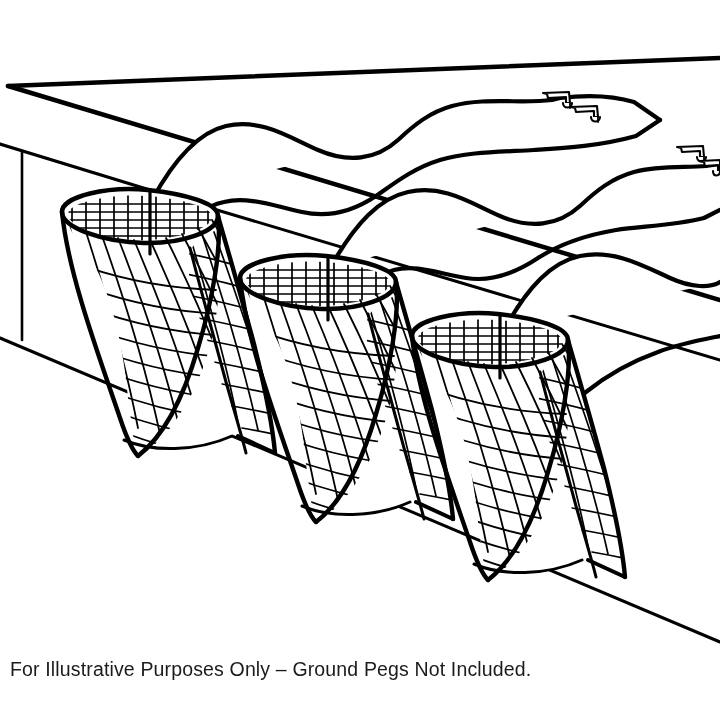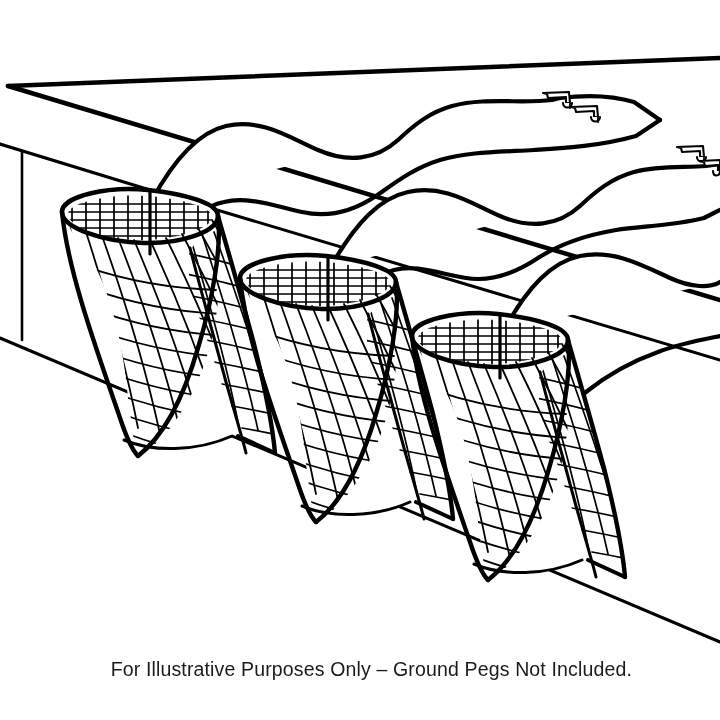--- a/index.html
+++ b/index.html
@@ -26,26 +26,27 @@
     top: 0;
     width: 720px;
     height: 720px;
     display: block;
   }
   .caption {
     position: absolute;
     left: 0;
     top: 658px;
     width: 632px;
-    text-align: right;
+    text-align: left;
     font-family: "Liberation Sans", sans-serif;
     font-size: 19.5px;
     letter-spacing: 0.15px;
     color: #1b1b1b;
     white-space: nowrap;
+    padding-left: 10px;
   }
 </style>
 </head>
 <body>
 
 <div id="stage">
 
   <svg id="illustration" viewBox="0 0 720 720" xmlns="http://www.w3.org/2000/svg" shape-rendering="geometricPrecision">
 
     <defs>

